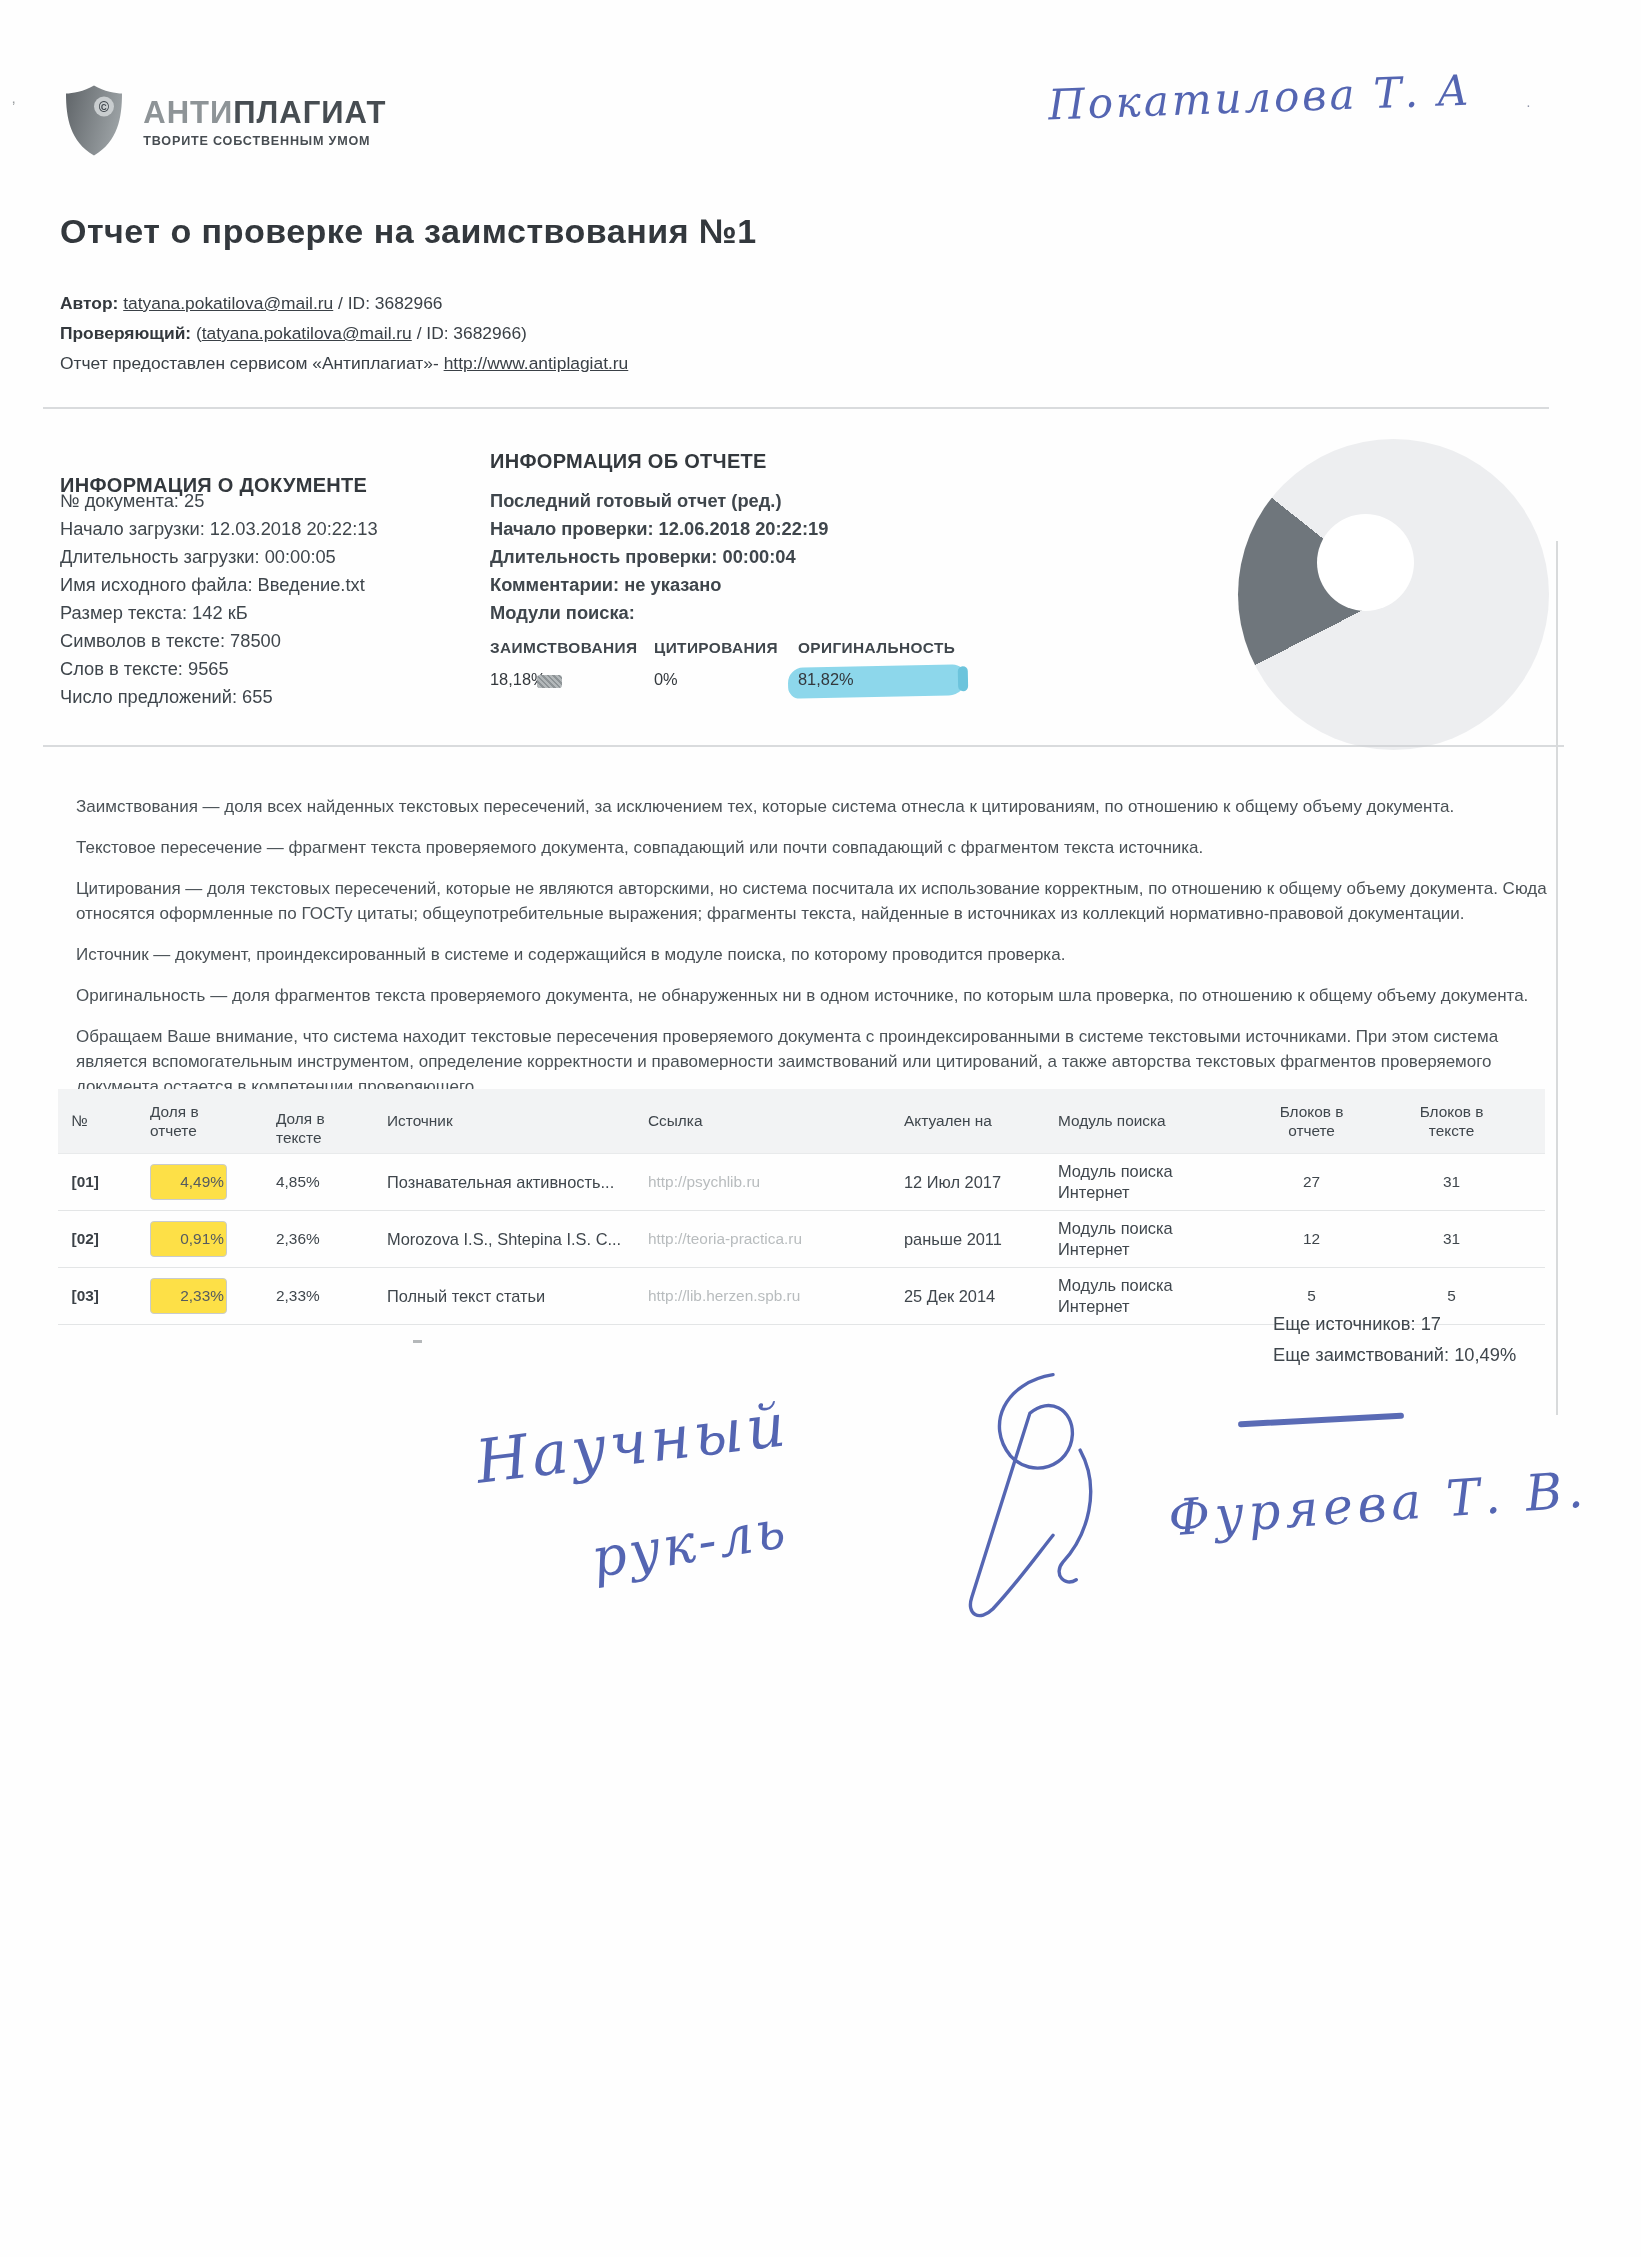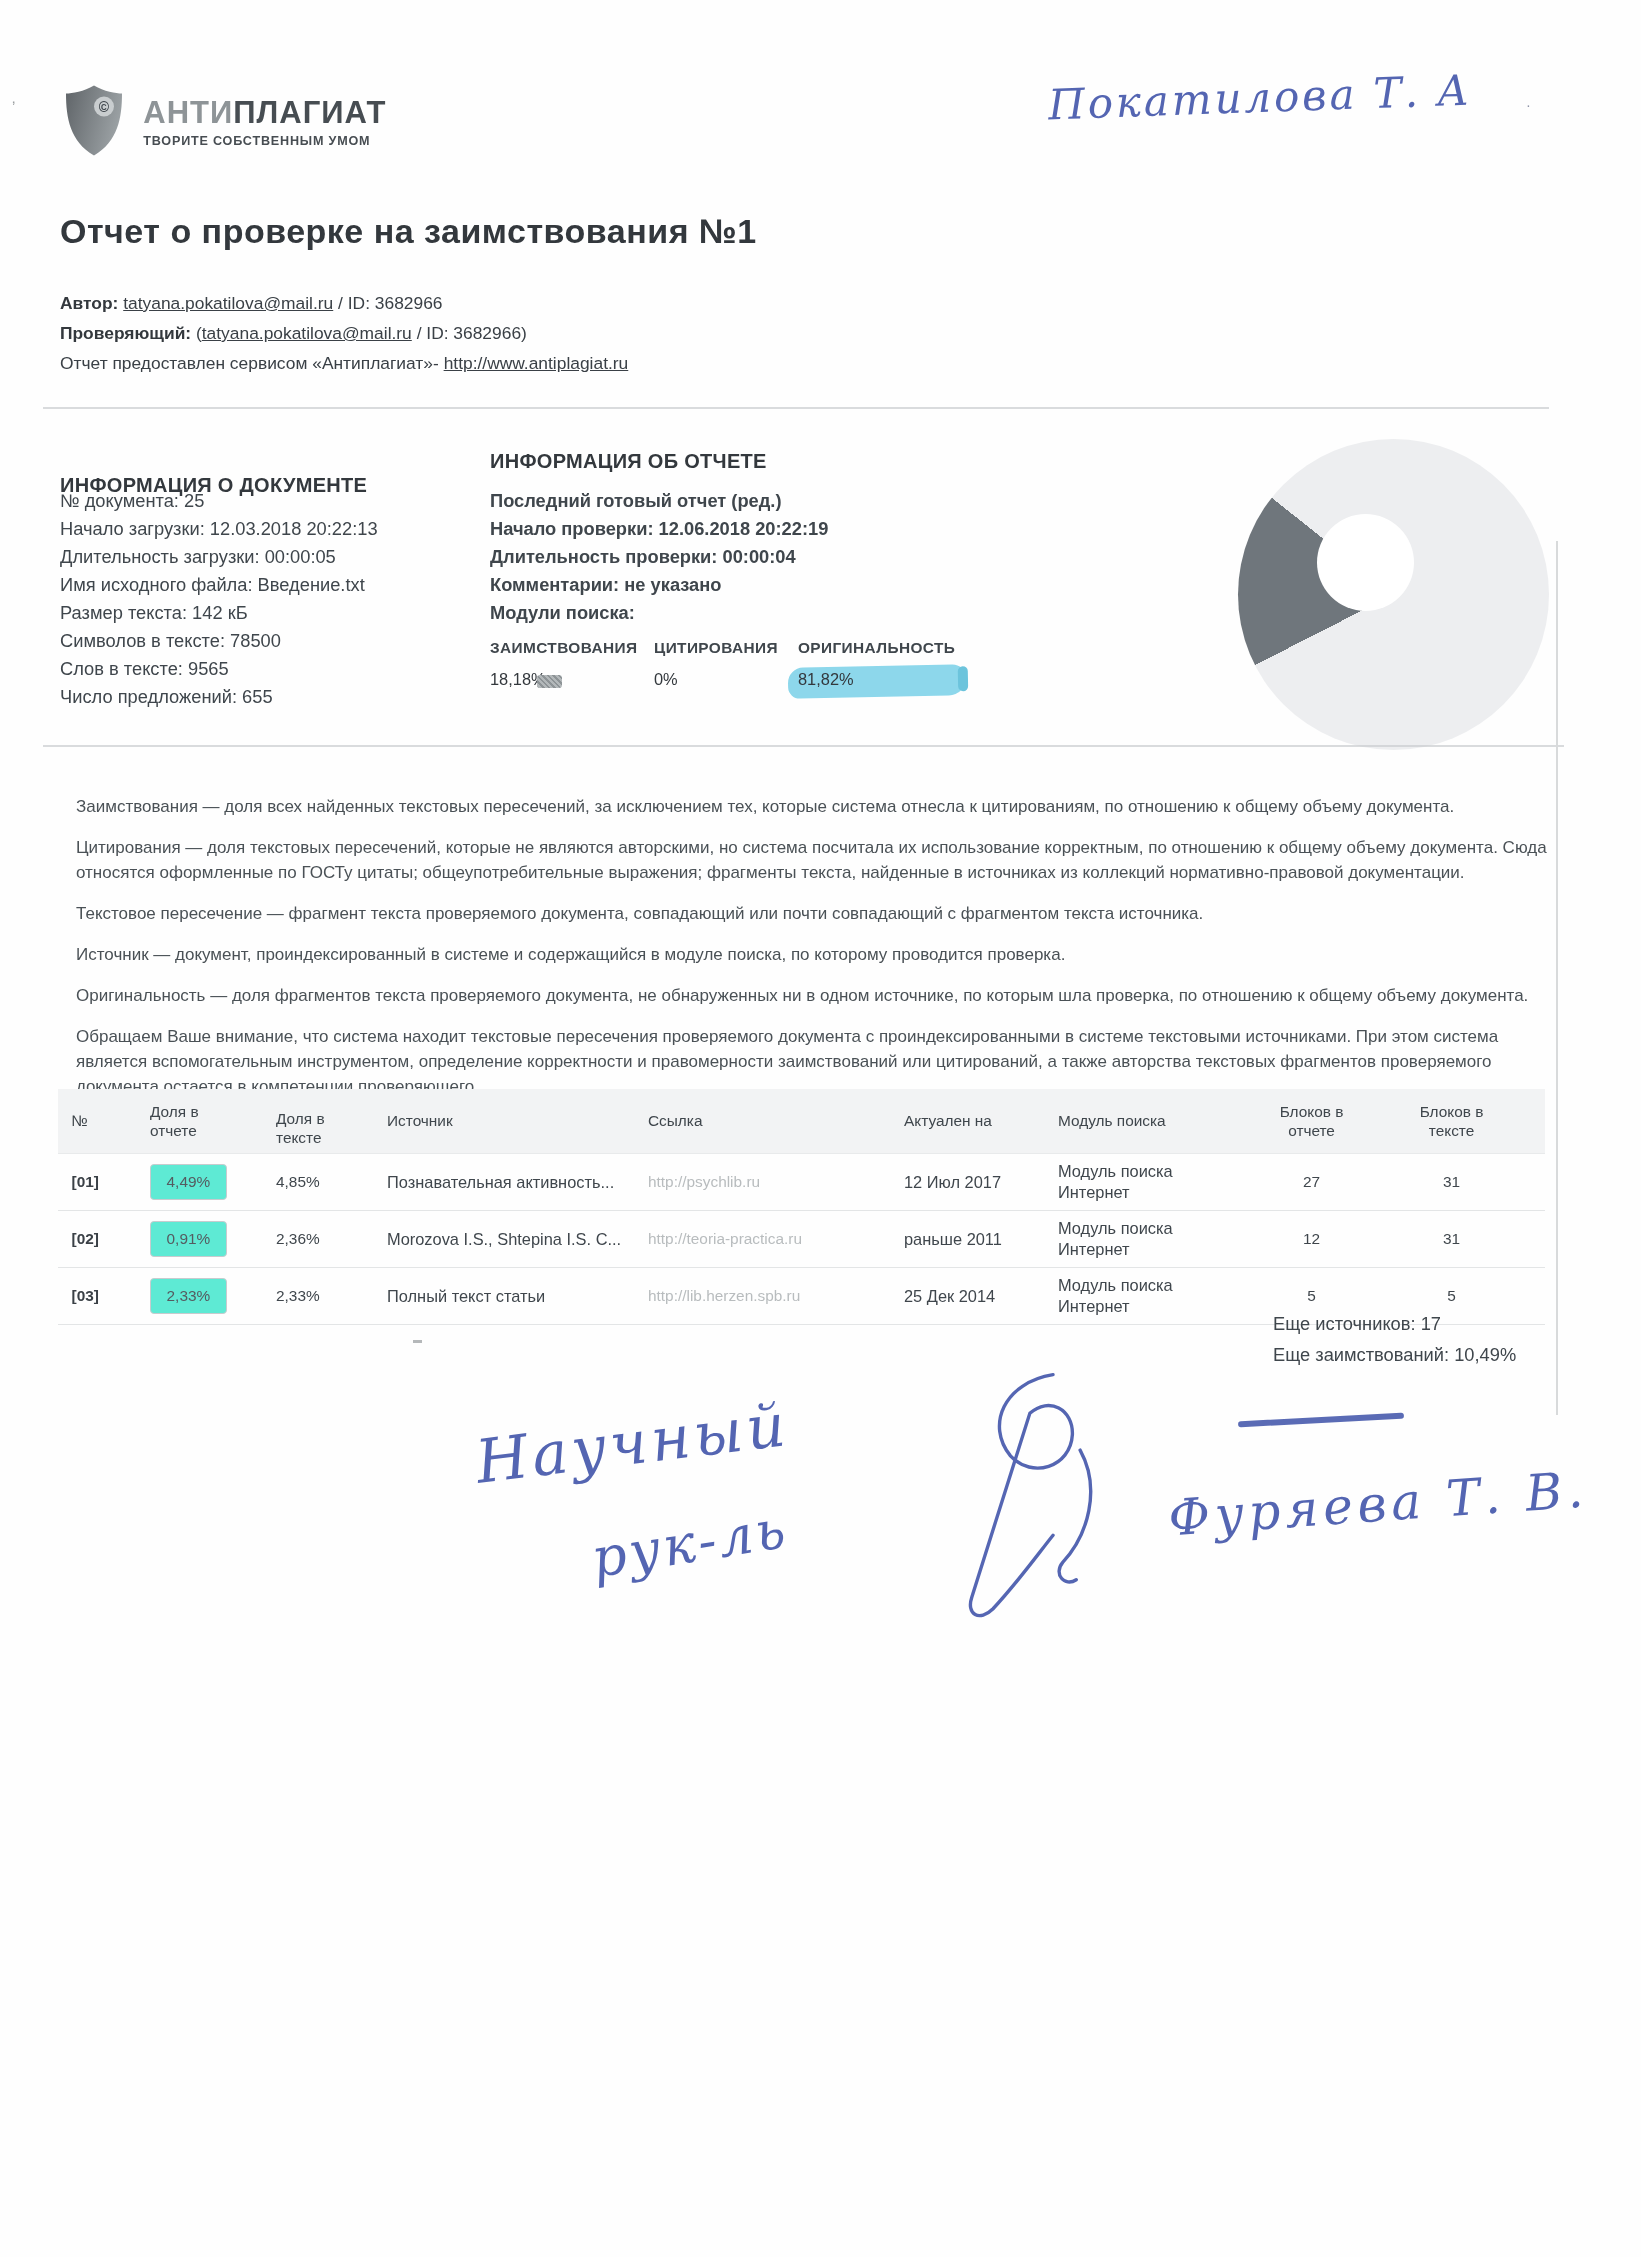--- a/index.html
+++ b/index.html
@@ -65,22 +65,22 @@
   .src-table{position:absolute;left:58px;top:1089px;width:1487px;font-size:15.4px;}
   .t-row{display:grid;grid-template-columns:92px 126px 111px 261px 256px 154px 183px 145px 135px;
          align-items:center;min-height:56px;}
   .t-head{background:#f2f3f4;min-height:54px;border-bottom:1px solid #e8eaeb;color:#3f464c;line-height:1.25;}
   .t-body{border-bottom:1px solid #e3e5e6;}
   .t-body:first-of-type{border-top:none;}
   .cell{padding:5.8px 3.9px 5.8px 0;}
   .c-num{padding-left:13.5px;font-weight:700;color:#3a4046;}
   .c-center{text-align:center;}
   .head-narrow{display:block;max-width:79px;margin:0 auto;text-align:center;}
-  .share-box{display:inline-block;min-width:71px;text-align:center;border:1px solid #c8cbce;border-radius:3.9px;
-             padding:7.7px 1.9px;color:#555b60;background:#5eead4;}
+  .share-box{display:inline-block;min-width:71px;text-align:right;border:1px solid #c8cbce;border-radius:3.9px;
+             padding:7.7px 1.9px;color:#555b60;background:#fde047;}
   .c-link{color:#b8bcbe;text-decoration:none;}
   .c-src,.c-date,.c-mod{color:#3f464c;font-size:16.4px;}
   .c-mod{line-height:21px;padding-right:29px;}
 
   
   .more{position:absolute;font-size:18.3px;color:#3f464c;}
   .more1{left:1273px;top:1313px;}
   .more2{left:1273px;top:1344px;}
 
   
@@ -170,22 +170,22 @@
 
   <div class="donut" style="background: conic-gradient(from 243deg, rgb(111, 118, 124) 0deg, rgb(111, 118, 124) 65.448deg, rgb(237, 238, 240) 65.448deg, rgb(237, 238, 240) 360deg);">
     <div class="donut-hole"></div>
   </div>
 
   <div class="divider div2"></div>
   <div class="edge-line"></div>
 
   <div class="glossary">
     <p>Заимствования — доля всех найденных текстовых пересечений, за исключением тех, которые система отнесла к цитированиям, по отношению к общему объему документа.</p>
+    <p>Текстовое пересечение — фрагмент текста проверяемого документа, совпадающий или почти совпадающий с фрагментом текста источника.</p>
     <p>Цитирования — доля текстовых пересечений, которые не являются авторскими, но система посчитала их использование корректным, по отношению к общему объему документа. Сюда относятся оформленные по ГОСТу цитаты; общеупотребительные выражения; фрагменты текста, найденные в источниках из коллекций нормативно-правовой документации.</p>
-    <p>Текстовое пересечение — фрагмент текста проверяемого документа, совпадающий или почти совпадающий с фрагментом текста источника.</p>
     <p>Источник — документ, проиндексированный в системе и содержащийся в модуле поиска, по которому проводится проверка.</p>
     <p>Оригинальность — доля фрагментов текста проверяемого документа, не обнаруженных ни в одном источнике, по которым шла проверка, по отношению к общему объему документа.</p>
     <p>Обращаем Ваше внимание, что система находит текстовые пересечения проверяемого документа с проиндексированными в системе текстовыми источниками. При этом система является вспомогательным инструментом, определение корректности и правомерности заимствований или цитирований, а также авторства текстовых фрагментов проверяемого документа остается в компетенции проверяющего.</p>
   </div>
 
   <div class="src-table">
     <div class="t-row t-head">
       <div class="cell c-num" style="font-weight:400;">№</div>
       <div class="cell">
           <span style="display:block;max-width:75px;">Доля в отчете</span>

